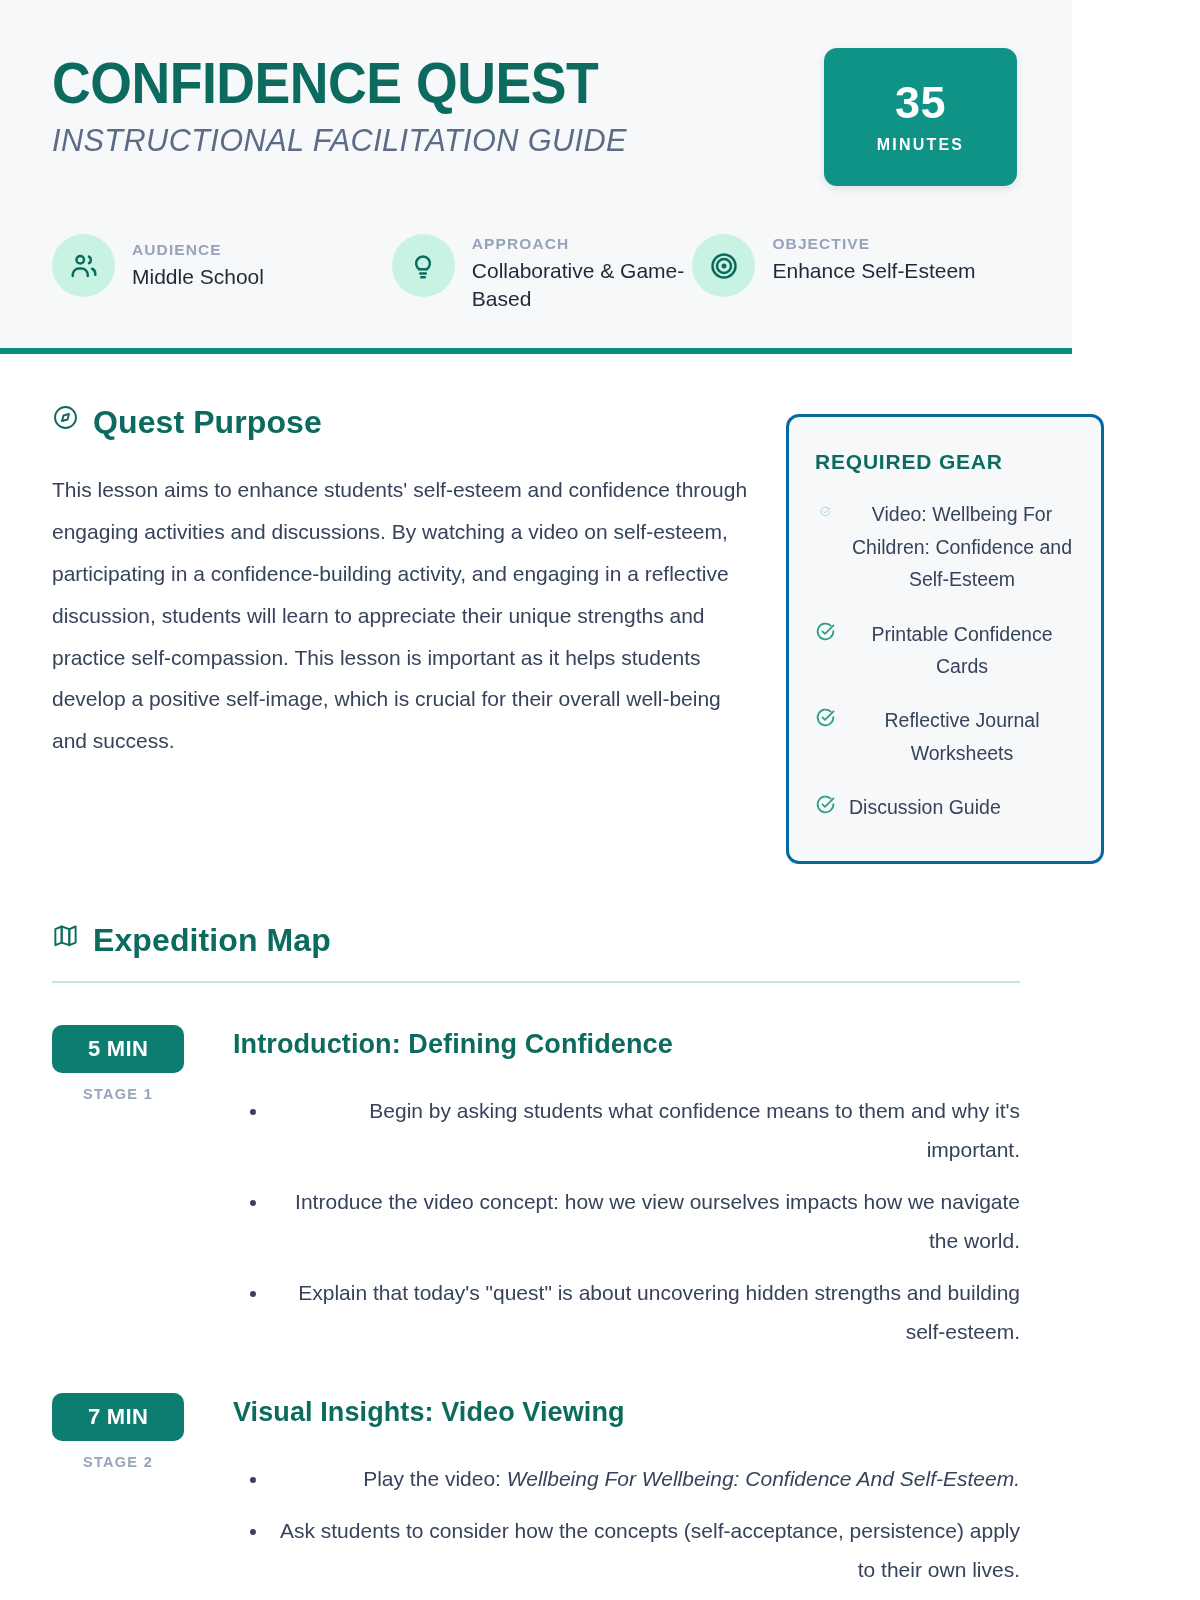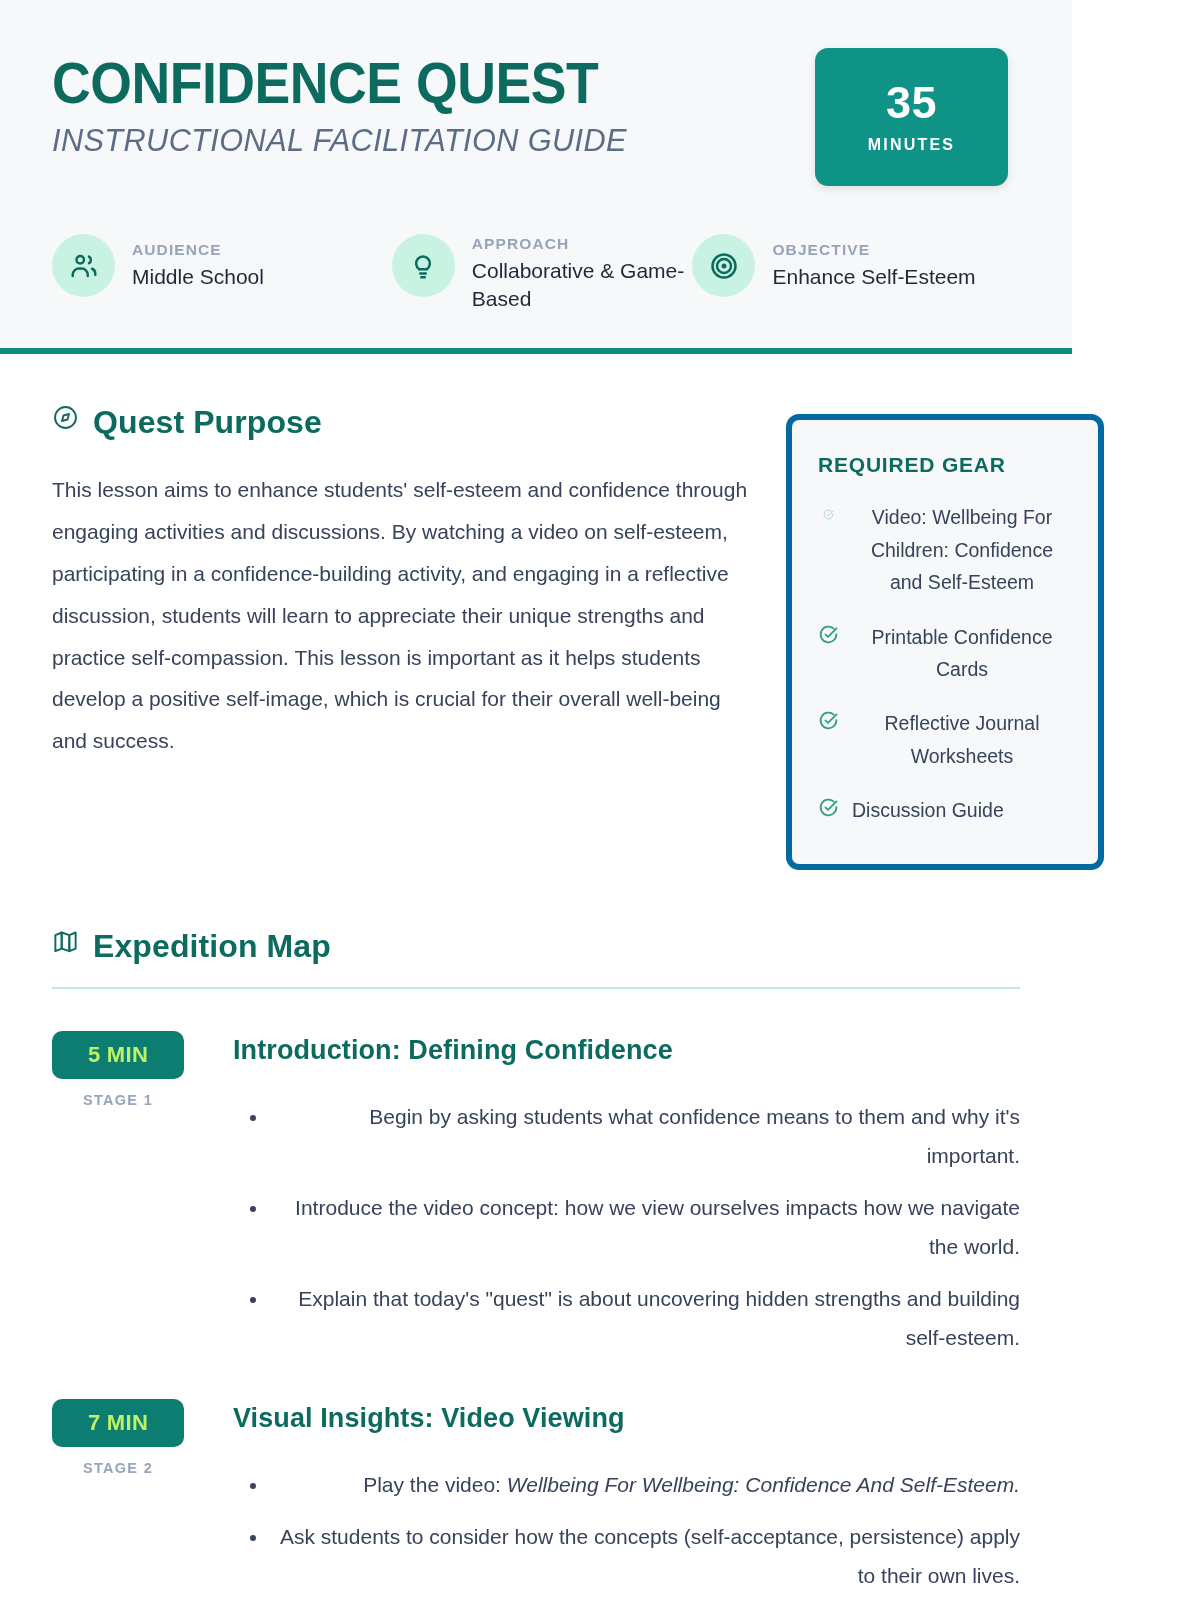--- a/index.html
+++ b/index.html
@@ -61,21 +61,21 @@
     width: 193px;
     height: 138px;
     background: #0f9387;
     border-radius: 13px;
     display: flex;
     flex-direction: column;
     align-items: center;
     justify-content: center;
     box-shadow: 0 3px 8px rgba(0,0,0,0.10);
     flex: none;
-    margin-right: 12px;
+    margin-right: 3px;
   }
   .duration-value {
     color: #ffffff;
     font-size: 45px;
     font-weight: bold;
     line-height: 1;
     letter-spacing: 0.5px;
   }
   .duration-unit {
     color: #ffffff;
@@ -92,21 +92,21 @@
     margin-top: 48px;
     padding-right: 40px;
   }
   .meta-item {
     display: flex;
     align-items: flex-start;
     gap: 17px;
   }
   .meta-item.m1 { width: 390px; align-items: center; }
   .meta-item.m2 { width: 345px; }
-  .meta-item.m3 { width: 330px; align-items: center; }
+  .meta-item.m3 { width: 330px; }
 
   .meta-icon {
     width: 63px;
     height: 63px;
     border-radius: 50%;
     background: #c8f3e2;
     display: flex;
     align-items: center;
     justify-content: center;
     flex: none;
@@ -156,21 +156,21 @@
     margin-top: 28px;
     font-size: 21px;
     line-height: 1.99;
     color: #36435a;
     max-width: 700px;
   }
 
   
   .gear-card {
     background: #f6f8fa;
-    border: 6px solid #0369a1;
+    border: 3px solid #0369a1;
     border-radius: 13px;
     padding: 33px 26px 38px 26px;
   }
   .gear-title {
     font-size: 21px;
     font-weight: bold;
     letter-spacing: 0.8px;
     color: #0c6b5e;
     margin-bottom: 24px;
   }
@@ -220,21 +220,21 @@
     padding-top: 2px;
   }
   .time-pill {
     display: inline-flex;
     align-items: center;
     justify-content: center;
     min-width: 132px;
     height: 48px;
     padding: 0 20px;
     background: #0d7d72;
-    color: #bef264;
+    color: #ffffff;
     border-radius: 10px;
     font-size: 22px;
     font-weight: bold;
     letter-spacing: 0.3px;
   }
   .stage-num {
     margin-top: 13px;
     text-align: center;
     width: 132px;
     font-size: 14.5px;

